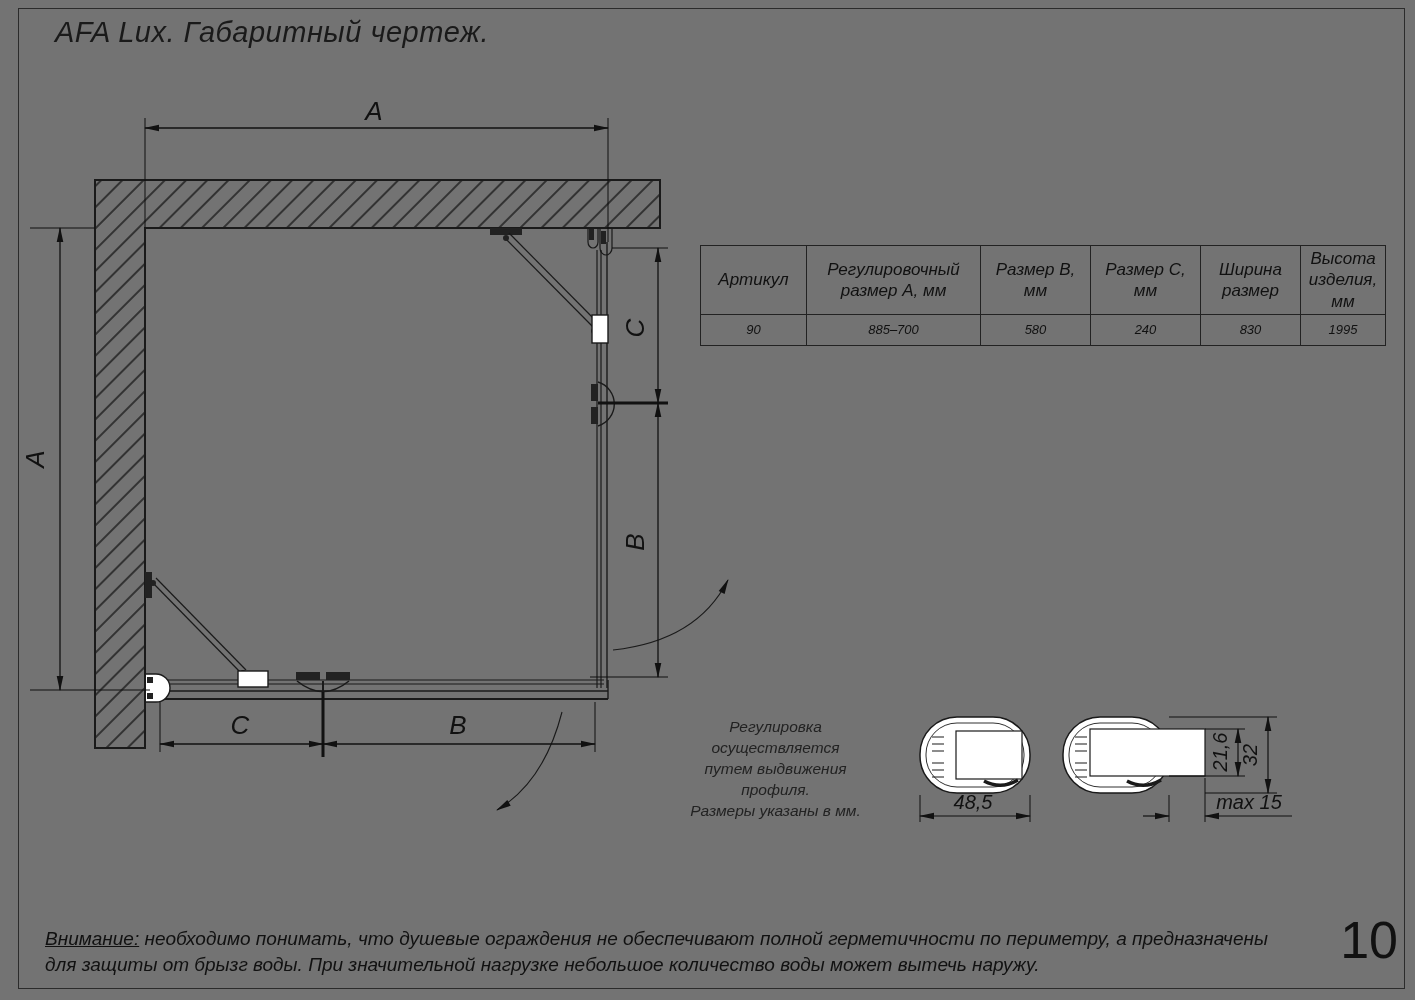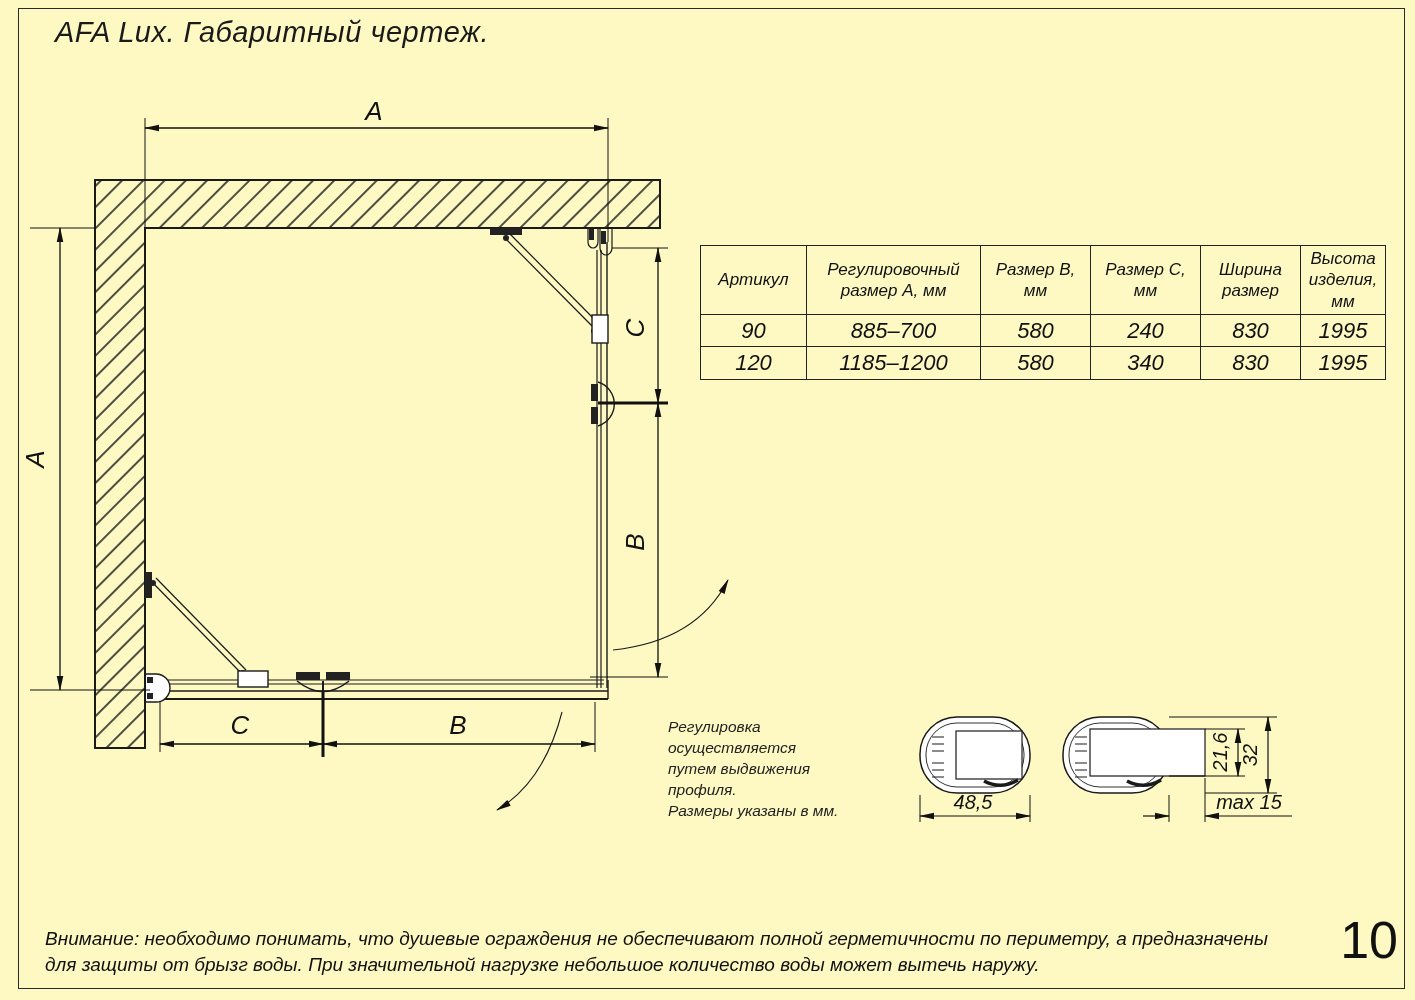--- a/index.html
+++ b/index.html
@@ -1,17 +1,17 @@
 <!DOCTYPE html>
 <html><head>
 <meta charset="utf-8">
 <style>
   html,body{margin:0;padding:0;background:#e8e8e8;}
   #page{
-    position:relative;width:1415px;height:1000px;background:#fef9c3;
+    position:relative;width:1415px;height:1000px;background:#737373;
     font-family:"Liberation Sans",sans-serif;color:#1a1a1a;overflow:hidden;
   }
   .abs{position:absolute;}
   #page-border{
     left:18px;top:8px;width:1387px;height:981px;
     border:1.5px solid #2b2b2b;box-sizing:border-box;pointer-events:none;
   }
   #title{
     left:55px;top:16px;font-size:29px;font-style:italic;font-weight:500;
     letter-spacing:.5px;white-space:nowrap;
@@ -20,33 +20,33 @@
   
   #spec-table{
     left:700px;top:245px;border-collapse:collapse;table-layout:fixed;
     font-style:italic;font-size:17px;color:#111;
   }
   #spec-table th,#spec-table td{
     border:1.4px solid #222;text-align:center;vertical-align:middle;
     padding:2px 6px;font-weight:normal;line-height:1.25;
   }
   #spec-table th{height:60px;font-size:17px;}
-  #spec-table td{height:26px;font-size:22px;}
+  #spec-table td{height:26px;font-size:13px;}
   
   #note{
-    left:668px;top:716px;width:215px;text-align:left;
+    left:668px;top:716px;width:215px;text-align:center;
     font-style:italic;font-size:15.5px;line-height:21px;color:#222;
   }
   #note span{display:block;}
   
   #warning{
     left:45px;top:926px;width:1270px;font-style:italic;font-size:19px;
     line-height:26px;color:#111;
   }
-  #warning .wl{}
+  #warning .wl{text-decoration:underline;}
   #warning span{white-space:pre-wrap;}
   #warning .wline{display:block;}
   
   #page-number{
     left:1318px;top:914px;width:80px;text-align:right;
     font-size:52px;line-height:1;color:#111;font-style:normal;
   }
   svg text{font-family:"Liberation Sans",sans-serif;fill:#111;}
   .dimlbl{font-size:26px;font-style:italic;}
   .dimlbl-sm{font-size:20px;font-style:italic;}
@@ -230,28 +230,20 @@
     </thead>
     <tbody>
       <tr>
         <td>90</td>
         <td>885–700</td>
         <td>580</td>
         <td>240</td>
         <td>830</td>
         <td>1995</td>
       </tr>
-      <tr>
-        <td>120</td>
-        <td>1185–1200</td>
-        <td>580</td>
-        <td>340</td>
-        <td>830</td>
-        <td>1995</td>
-      </tr>
     </tbody>
   </table>
 
   <div id="note" class="abs">
     <span>Регулировка осуществляется</span>
     <span>путем выдвижения профиля.</span>
     <span>Размеры указаны в мм.</span>
   </div>
 
   <div id="warning" class="abs">

